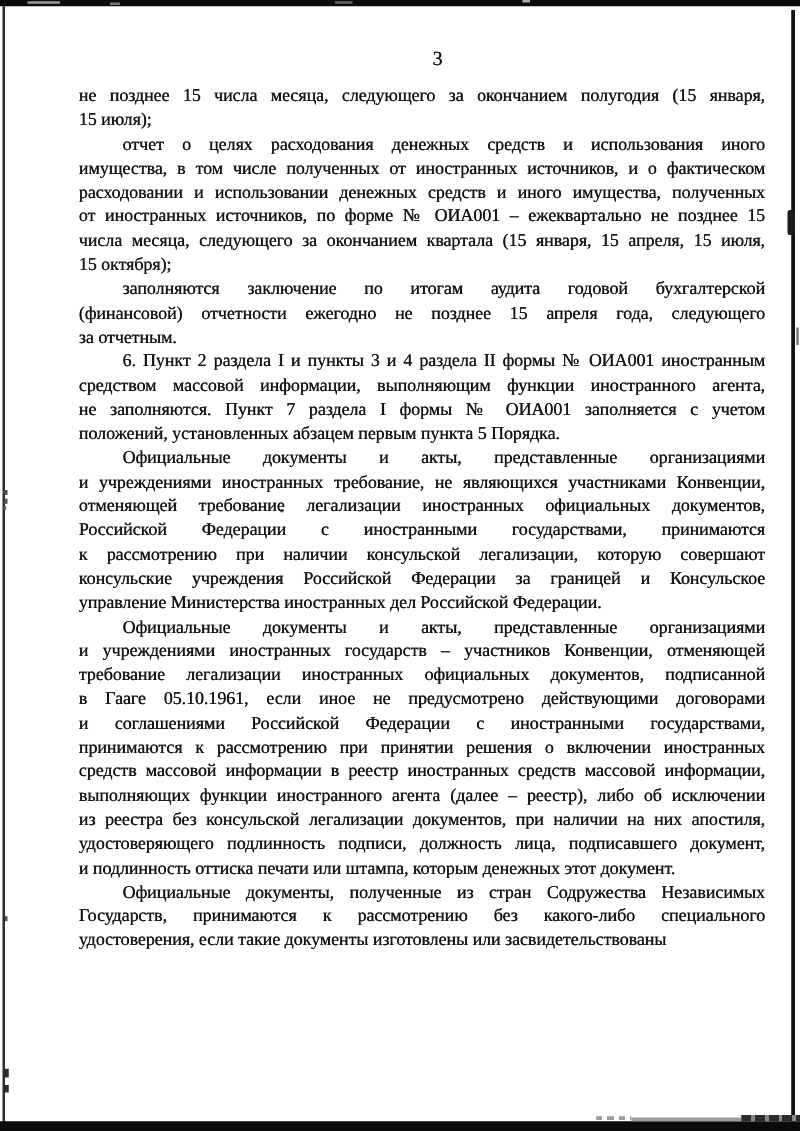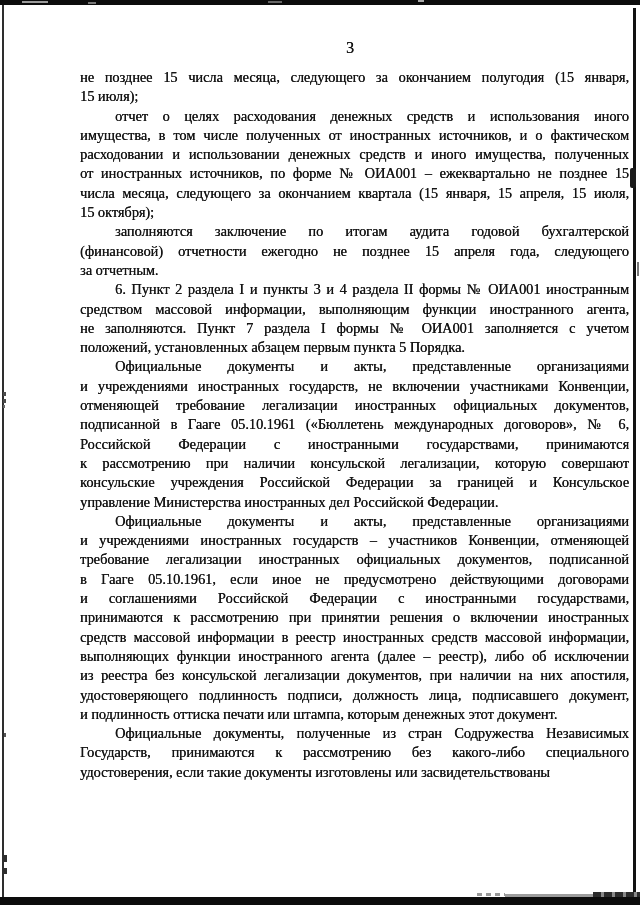--- a/index.html
+++ b/index.html
@@ -41,21 +41,21 @@
   .a-b3 { left:593px; top:892px; width:47px; height:5px;
           background:repeating-linear-gradient(90deg,#2b2b2b 0 8px,#888 8px 11px); }
   
   .page-number {
     position:absolute; top:38px; left:0; width:640px; padding-left:60px;
     text-align:center; font-size:16px; line-height:19px;
     text-shadow:0.25px 0 0 currentColor;
   }
   
   .doc-body {
-    position:absolute; top:68px; left:80px; width:549px;
+    position:absolute; top:68px; left:63px; width:549px;
     font-size:14.4px; line-height:19.3px; letter-spacing:-0.05px;
     text-shadow:0.25px 0 0 currentColor;
   }
   .para { margin:0; }
   .ln {
     text-align:justify; text-justify:inter-word;
     height:19.3px; overflow:hidden;
   }
   .ln.fill { text-align-last:justify; }
   .ln.ind  { text-indent:35px; }
@@ -107,23 +107,22 @@
         <div class="ln">за отчетным.</div>
       </div>
       <div class="para">
         <div class="ln fill ind">6. Пункт 2 раздела I и пункты 3 и 4 раздела II формы № ОИА001 иностранным</div>
         <div class="ln fill">средством массовой информации, выполняющим функции иностранного агента,</div>
         <div class="ln fill">не заполняются. Пункт 7 раздела I формы № ОИА001 заполняется с учетом</div>
         <div class="ln">положений, установленных абзацем первым пункта 5 Порядка.</div>
       </div>
       <div class="para">
         <div class="ln fill ind">Официальные документы и акты, представленные организациями</div>
-        <div class="ln fill">и учреждениями иностранных государств, не включении участниками Конвенции,</div>
+        <div class="ln fill">и учреждениями иностранных требование, не являющихся участниками Конвенции,</div>
         <div class="ln fill">отменяющей требование легализации иностранных официальных документов,</div>
-        <div class="ln fill">подписанной в Гааге 05.10.1961 («Бюллетень международных договоров», № 6,</div>
         <div class="ln fill">Российской Федерации с иностранными государствами, принимаются</div>
         <div class="ln fill">к рассмотрению при наличии консульской легализации, которую совершают</div>
         <div class="ln fill">консульские учреждения Российской Федерации за границей и Консульское</div>
         <div class="ln">управление Министерства иностранных дел Российской Федерации.</div>
       </div>
       <div class="para">
         <div class="ln fill ind">Официальные документы и акты, представленные организациями</div>
         <div class="ln fill">и учреждениями иностранных государств – участников Конвенции, отменяющей</div>
         <div class="ln fill">требование легализации иностранных официальных документов, подписанной</div>
         <div class="ln fill">в Гааге 05.10.1961, если иное не предусмотрено действующими договорами</div>

